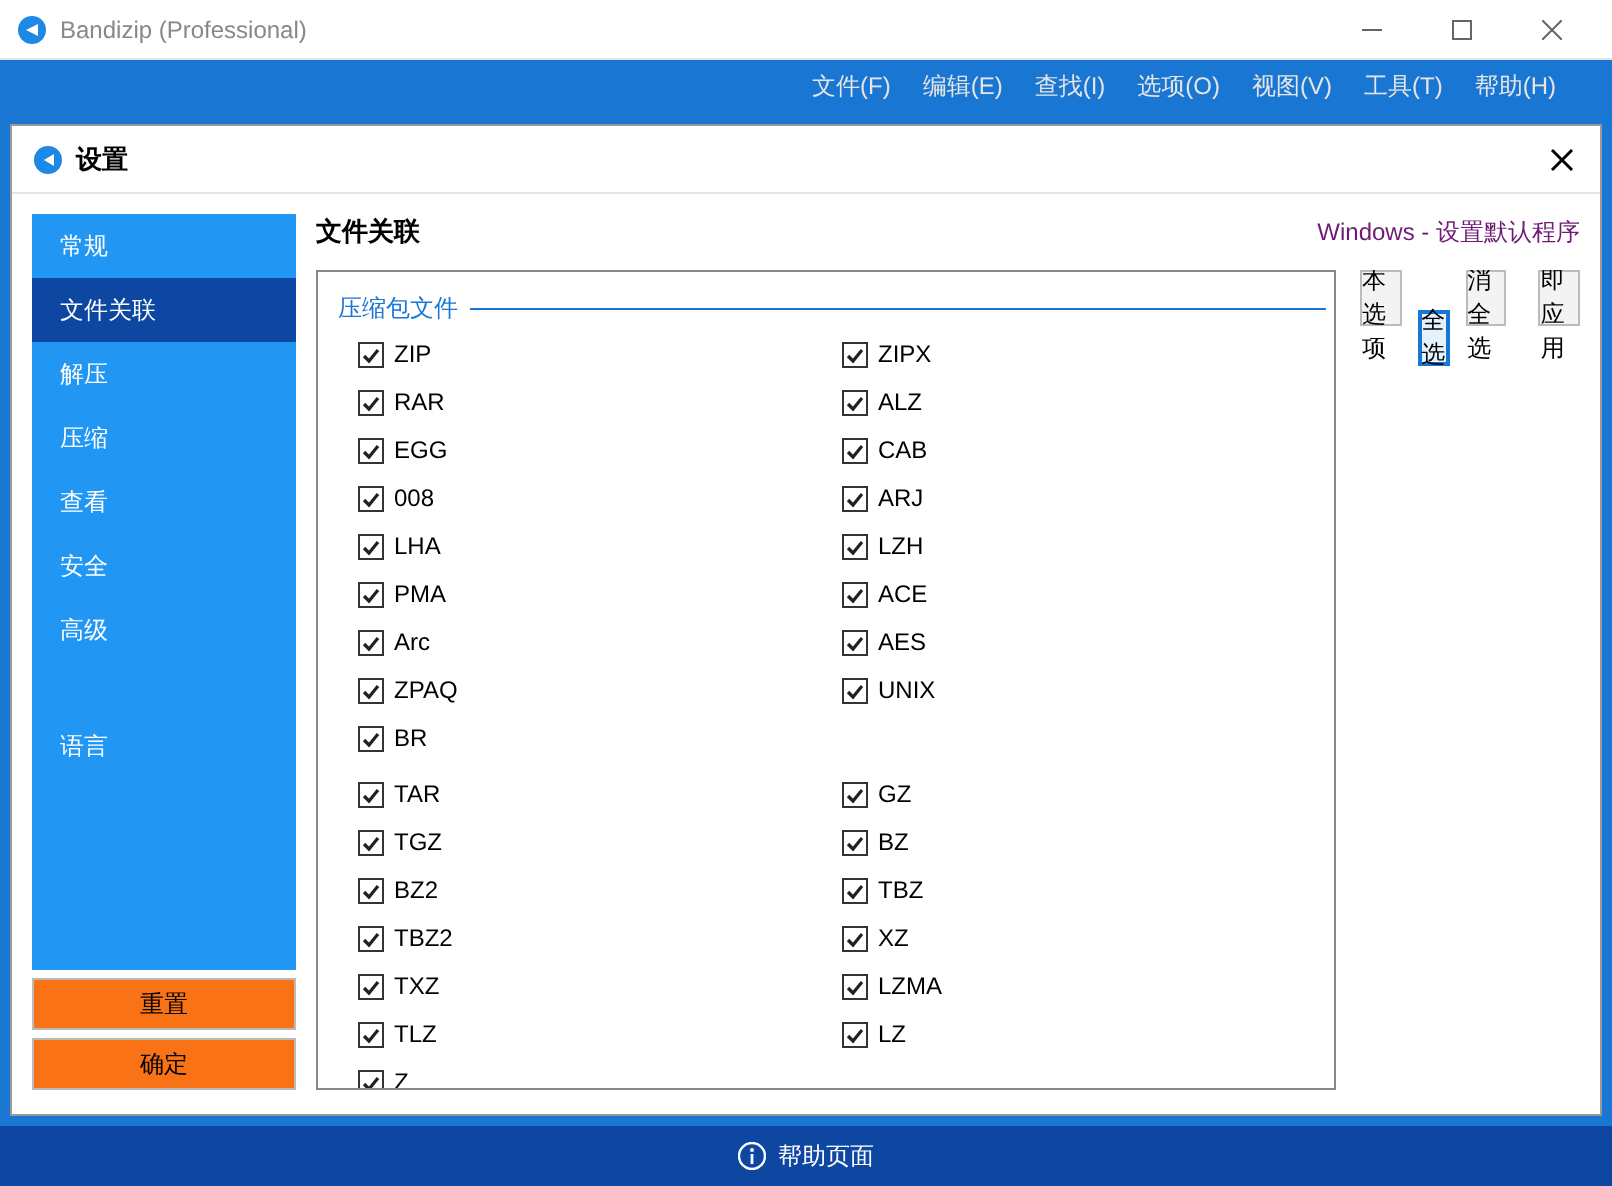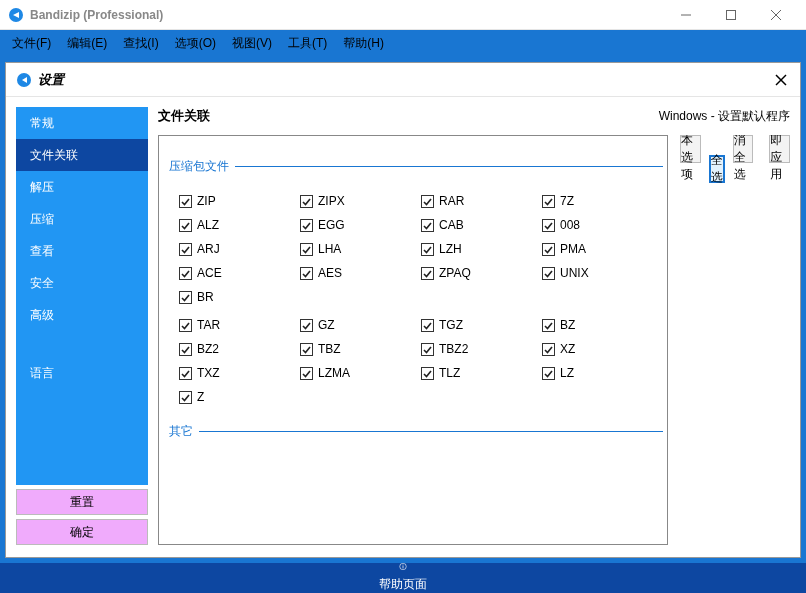--- a/index.html
+++ b/index.html
@@ -1,64 +1,64 @@
 <!DOCTYPE html>
 <html><head>
 <meta charset="utf-8">
 <style>
 * { box-sizing: border-box; margin: 0; padding: 0; font-family: "Microsoft YaHei", "Segoe UI", sans-serif; }
 body { background: #fff; width: 806px; height: 593px; overflow: hidden; position: relative; }
 
-.titlebar { height: 30px; display: flex; align-items: center; padding: 0 8px; background: #fff; border-bottom: 1px solid #e5e5e5; font-weight: bold; }
+.titlebar { height: 30px; display: flex; align-items: center; padding: 0 8px; background: #fff; border-bottom: 1px solid #e5e5e5; }
 .titlebar .app-icon { width: 16px; height: 16px; margin-right: 6px; }
 .titlebar .title { color: #888; font-size: 12px; flex: 1; }
 .titlebar .win-btn { width: 45px; height: 30px; display: flex; align-items: center; justify-content: center; color: #666; }
 .titlebar .win-btn svg { width: 10px; height: 10px; }
 
-.menubar { height: 27px; display: flex; align-items: center; padding: 0 4px; background: #1976d2; color: #000000; }
+.menubar { height: 27px; display: flex; align-items: center; padding: 0 20px; background: #1976d2; color: #e5e5e5; justify-content: flex-end; }
 .menubar .menu-item { padding: 0 8px; font-size: 12px; cursor: default; }
 
 .main-area { height: 506px; background: #1976d2; padding: 5px; }
 .dialog { background: #fff; border: 1px solid #999; height: 100%; position: relative; display: flex; flex-direction: column; }
 .dialog-header { height: 34px; display: flex; align-items: center; padding: 0 10px; border-bottom: 1px solid #e5e5e5; }
 .dialog-header .gear-icon { width: 16px; height: 16px; margin-right: 6px; }
-.dialog-header .dlg-title { font-size: 13px; font-weight: bold; flex: 1; font-style: italic; }
+.dialog-header .dlg-title { font-size: 13px; font-weight: bold; flex: 1; }
 .dialog-header .close { width: 18px; height: 18px; display:flex; align-items:center; justify-content:center; }
 
 .dialog-body { flex: 1; display: flex; padding: 10px 10px 12px 10px; gap: 10px; overflow: hidden; }
 
 .sidebar { width: 132px; display: flex; flex-direction: column; }
 .sidebar-nav { flex: 1; background: #2196f3; }
 .sidebar-item { height: 32px; padding: 0 14px; display: flex; align-items: center; color: #fff; font-size: 12px; cursor: default; }
 .sidebar-item.active { background: #0d47a1; }
 .sidebar-gap { height: 26px; }
-.sidebar-btn { height: 26px; border: 1px solid #bbb; background: #f0abfc; font-size: 12px; margin-top: 4px; display:flex; align-items:center; justify-content:center; cursor:default; }
+.sidebar-btn { height: 26px; border: 1px solid #bbb; background: #f97316; font-size: 12px; margin-top: 4px; display:flex; align-items:center; justify-content:center; cursor:default; }
 
 .content { flex: 1; display: flex; flex-direction: column; }
 .content-header { display: flex; align-items: center; margin-bottom: 10px; }
 .content-title { font-size: 13px; font-weight: bold; flex: 1; }
-.content-link { color: #000000; font-size: 12px; }
+.content-link { color: #701a75; font-size: 12px; }
 
 .content-body { flex: 1; display: flex; gap: 12px; overflow: hidden; }
 .assoc-panel { flex: 1; border: 1px solid #888; padding: 6px 4px 6px 10px; overflow-y: scroll; position: relative; }
 .assoc-panel::-webkit-scrollbar { width: 17px; background:#f0f0f0;}
 .assoc-panel::-webkit-scrollbar-thumb { background:#cdcdcd;}
-.group-label { color: #1976d2; font-size: 12px; display: flex; align-items: center; gap: 6px; margin: 16px 0; }
+.group-label { color: #1976d2; font-size: 12px; display: flex; align-items: center; gap: 6px; margin: 4px 0; }
 .group-label .line { flex: 1; height: 1px; background: #1976d2; }
-.check-grid { display: grid; grid-template-columns: repeat(4, 1fr); gap: 4px 0; margin: 2px 0 8px 10px; }
+.check-grid { display: grid; grid-template-columns: repeat(2, 1fr); gap: 4px 0; margin: 2px 0 8px 10px; }
 .check-item { display: flex; align-items: center; font-size: 12px; height: 20px; }
 .check-item .cb { width: 13px; height: 13px; border: 1px solid #333; margin-right: 5px; display:flex; align-items:center; justify-content:center; background:#fff;}
 .check-item .cb svg { width: 11px; height: 11px; }
 
 .side-buttons { width: 110px; display: flex; flex-direction: row; gap: 8px; }
 .side-btn { height: 28px; border: 1px solid #bbb; background: #f3f3f3; font-size: 12px; display:flex; align-items:center; justify-content:center; cursor:default;}
 .side-btn.highlight { border: 2px solid #1976d2; background:#e3f2fd;margin-top:20px;}
 .side-spacer { flex: 1; }
 
-.footer { height: 30px; background: #0d47a1; color: #fff; display: flex; align-items: center; justify-content: center; gap: 6px; font-size: 12px; flex-direction: column; }
+.footer { height: 30px; background: #0d47a1; color: #fff; display: flex; align-items: center; justify-content: center; gap: 6px; font-size: 12px; }
 .footer .info-icon { width: 14px; height: 14px; }
 </style>
 </head>
 <body>
 
 <div class="titlebar">
   <svg class="app-icon" viewBox="0 0 16 16">
       <circle cx="8" cy="8" r="7" fill="#1e88e5"></circle>
       <path d="M5 8 L11 5 L11 11 Z" fill="#fff"></path>
     </svg>
@@ -159,28 +159,20 @@
                     </svg>
                   </span>
                   <span>RAR</span>
                 </div>
                 <div class="check-item">
                   <span class="cb">
                     <svg viewBox="0 0 11 11">
                       <polyline points="2,6 4.5,8.5 9,3" fill="none" stroke="#222" stroke-width="1.6"></polyline>
                     </svg>
                   </span>
-                  <span>7Z</span>
-                </div>
-                <div class="check-item">
-                  <span class="cb">
-                    <svg viewBox="0 0 11 11">
-                      <polyline points="2,6 4.5,8.5 9,3" fill="none" stroke="#222" stroke-width="1.6"></polyline>
-                    </svg>
-                  </span>
                   <span>ALZ</span>
                 </div>
                 <div class="check-item">
                   <span class="cb">
                     <svg viewBox="0 0 11 11">
                       <polyline points="2,6 4.5,8.5 9,3" fill="none" stroke="#222" stroke-width="1.6"></polyline>
                     </svg>
                   </span>
                   <span>EGG</span>
                 </div>
@@ -232,20 +224,28 @@
                   </span>
                   <span>PMA</span>
                 </div>
                 <div class="check-item">
                   <span class="cb">
                     <svg viewBox="0 0 11 11">
                       <polyline points="2,6 4.5,8.5 9,3" fill="none" stroke="#222" stroke-width="1.6"></polyline>
                     </svg>
                   </span>
                   <span>ACE</span>
+                </div>
+                <div class="check-item">
+                  <span class="cb">
+                    <svg viewBox="0 0 11 11">
+                      <polyline points="2,6 4.5,8.5 9,3" fill="none" stroke="#222" stroke-width="1.6"></polyline>
+                    </svg>
+                  </span>
+                  <span>Arc</span>
                 </div>
                 <div class="check-item">
                   <span class="cb">
                     <svg viewBox="0 0 11 11">
                       <polyline points="2,6 4.5,8.5 9,3" fill="none" stroke="#222" stroke-width="1.6"></polyline>
                     </svg>
                   </span>
                   <span>AES</span>
                 </div>
                 <div class="check-item">

